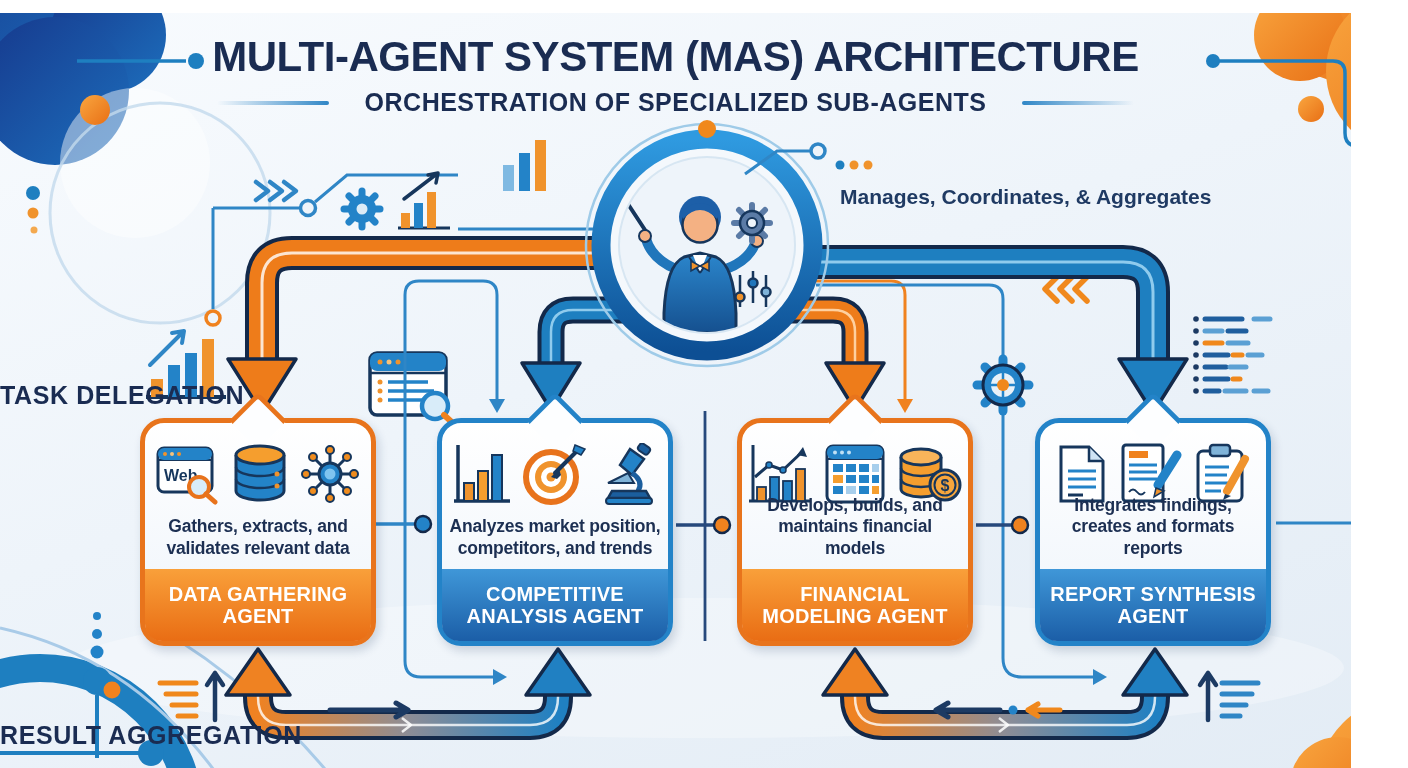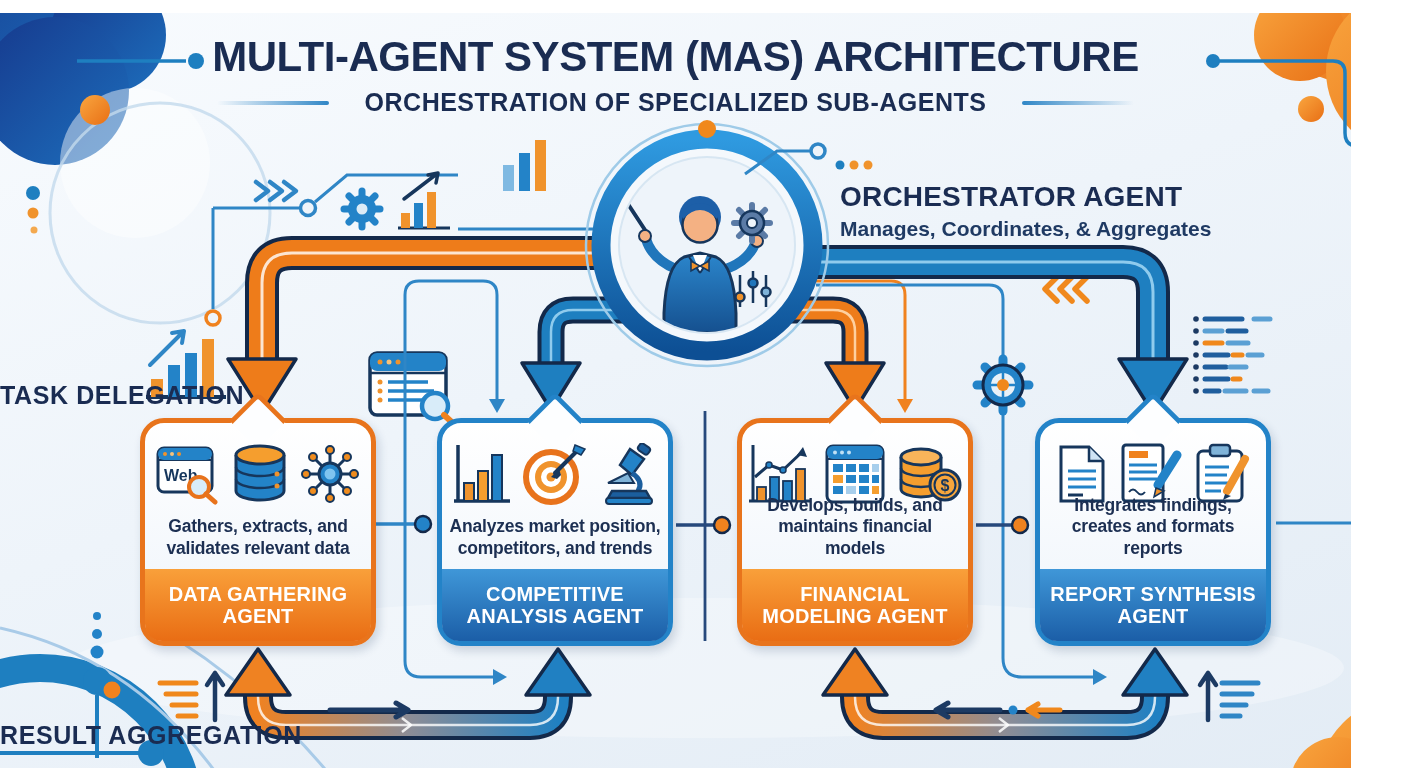--- a/index.html
+++ b/index.html
@@ -425,21 +425,20 @@
   <div class="abs header">
     <div class="title">MULTI-AGENT SYSTEM (MAS) ARCHITECTURE</div>
     <div class="subtitle-row">
       <div class="dash l"></div>
       <div class="subtitle">ORCHESTRATION OF SPECIALIZED SUB-AGENTS</div>
       <div class="dash r"></div>
     </div>
   </div>
 
   <div class="abs orch-text">
-    <div class="orch-title">ORCHESTRATOR AGENT</div>
     <div class="orch-sub">Manages, Coordinates, &amp; Aggregates</div>
   </div>
 
   <div class="abs flow-label" style="top:368px">TASK DELEGATION</div>
   <div class="abs flow-label" style="top:708px">RESULT AGGREGATION</div>
 
   <div class="agent-box orange" style="left:140px">
     <div class="peak"></div>
     <div class="icon-row">
       <svg width="66" height="62" viewBox="0 0 66 62">

